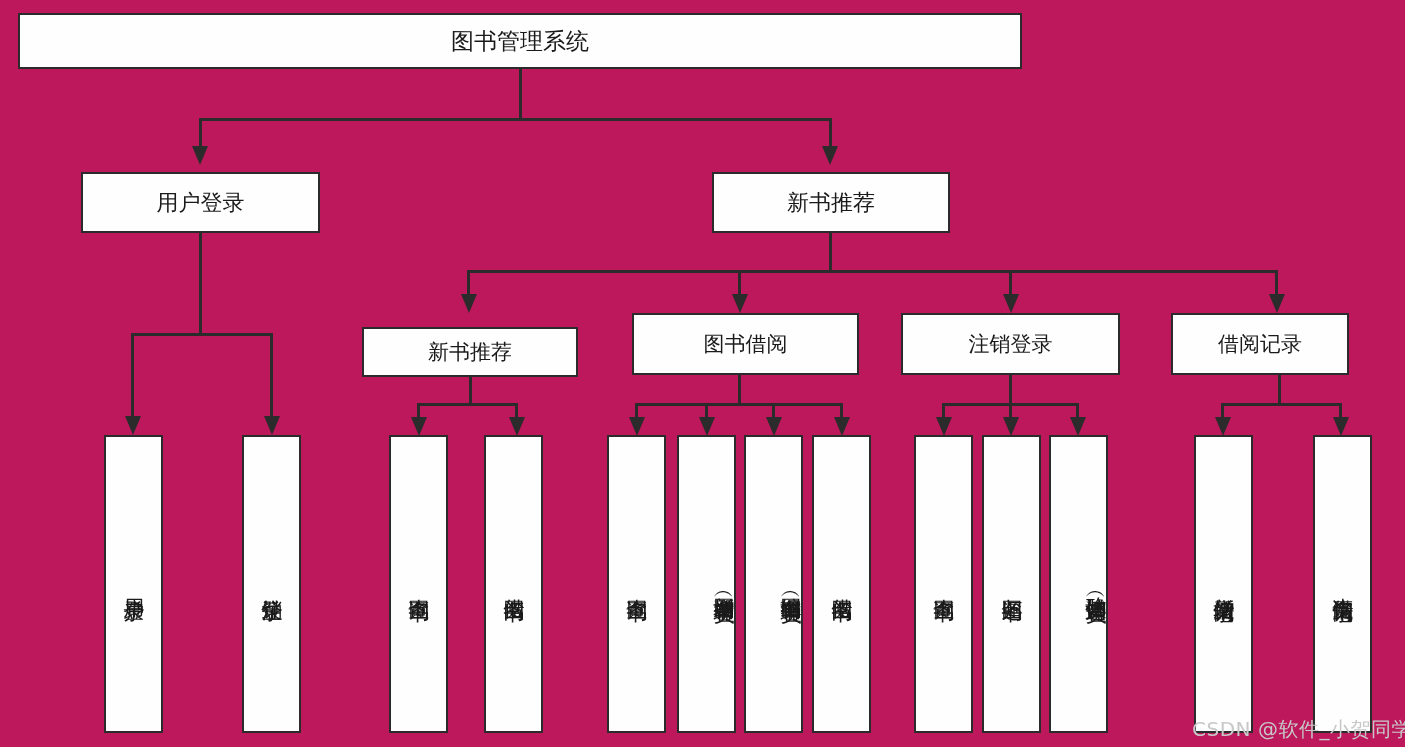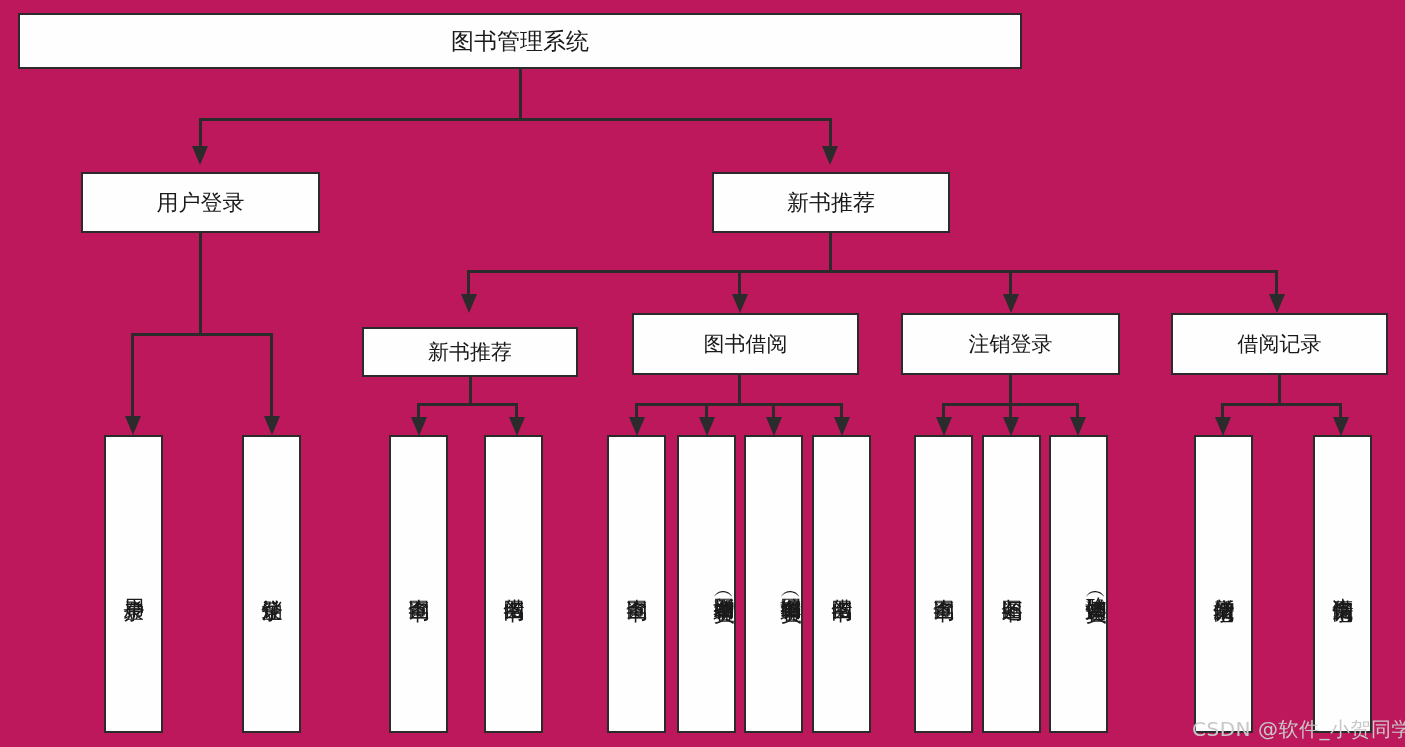--- a/index.html
+++ b/index.html
@@ -121,21 +121,21 @@
 
   <div class="node level3" style="left:362px; top:327px; width:216px; height:50px;">
     <span>新书推荐</span>
   </div>
   <div class="node level3" style="left:632px; top:313px; width:227px; height:62px;">
     <span>图书借阅</span>
   </div>
   <div class="node level3" style="left:901px; top:313px; width:219px; height:62px;">
     <span>注销登录</span>
   </div>
-  <div class="node level3" style="left:1171px; top:313px; width:217px; height:62px;">
+  <div class="node level3" style="left:1171px; top:313px; width:178px; height:62px;">
     <span>借阅记录</span>
   </div>
 
   <div class="vline" style="left:469px; top:375px; width:3px; height:30px;"></div>
   <div class="hline" style="left:417px; top:403px; width:101px; height:3px;"></div>
   <div class="vline" style="left:417px; top:403px; width:3px; height:14px;"></div>
   <div class="arrow" style="left:411px; top:417px;"></div>
   <div class="vline" style="left:515px; top:403px; width:3px; height:14px;"></div>
   <div class="arrow" style="left:509px; top:417px;"></div>
 

